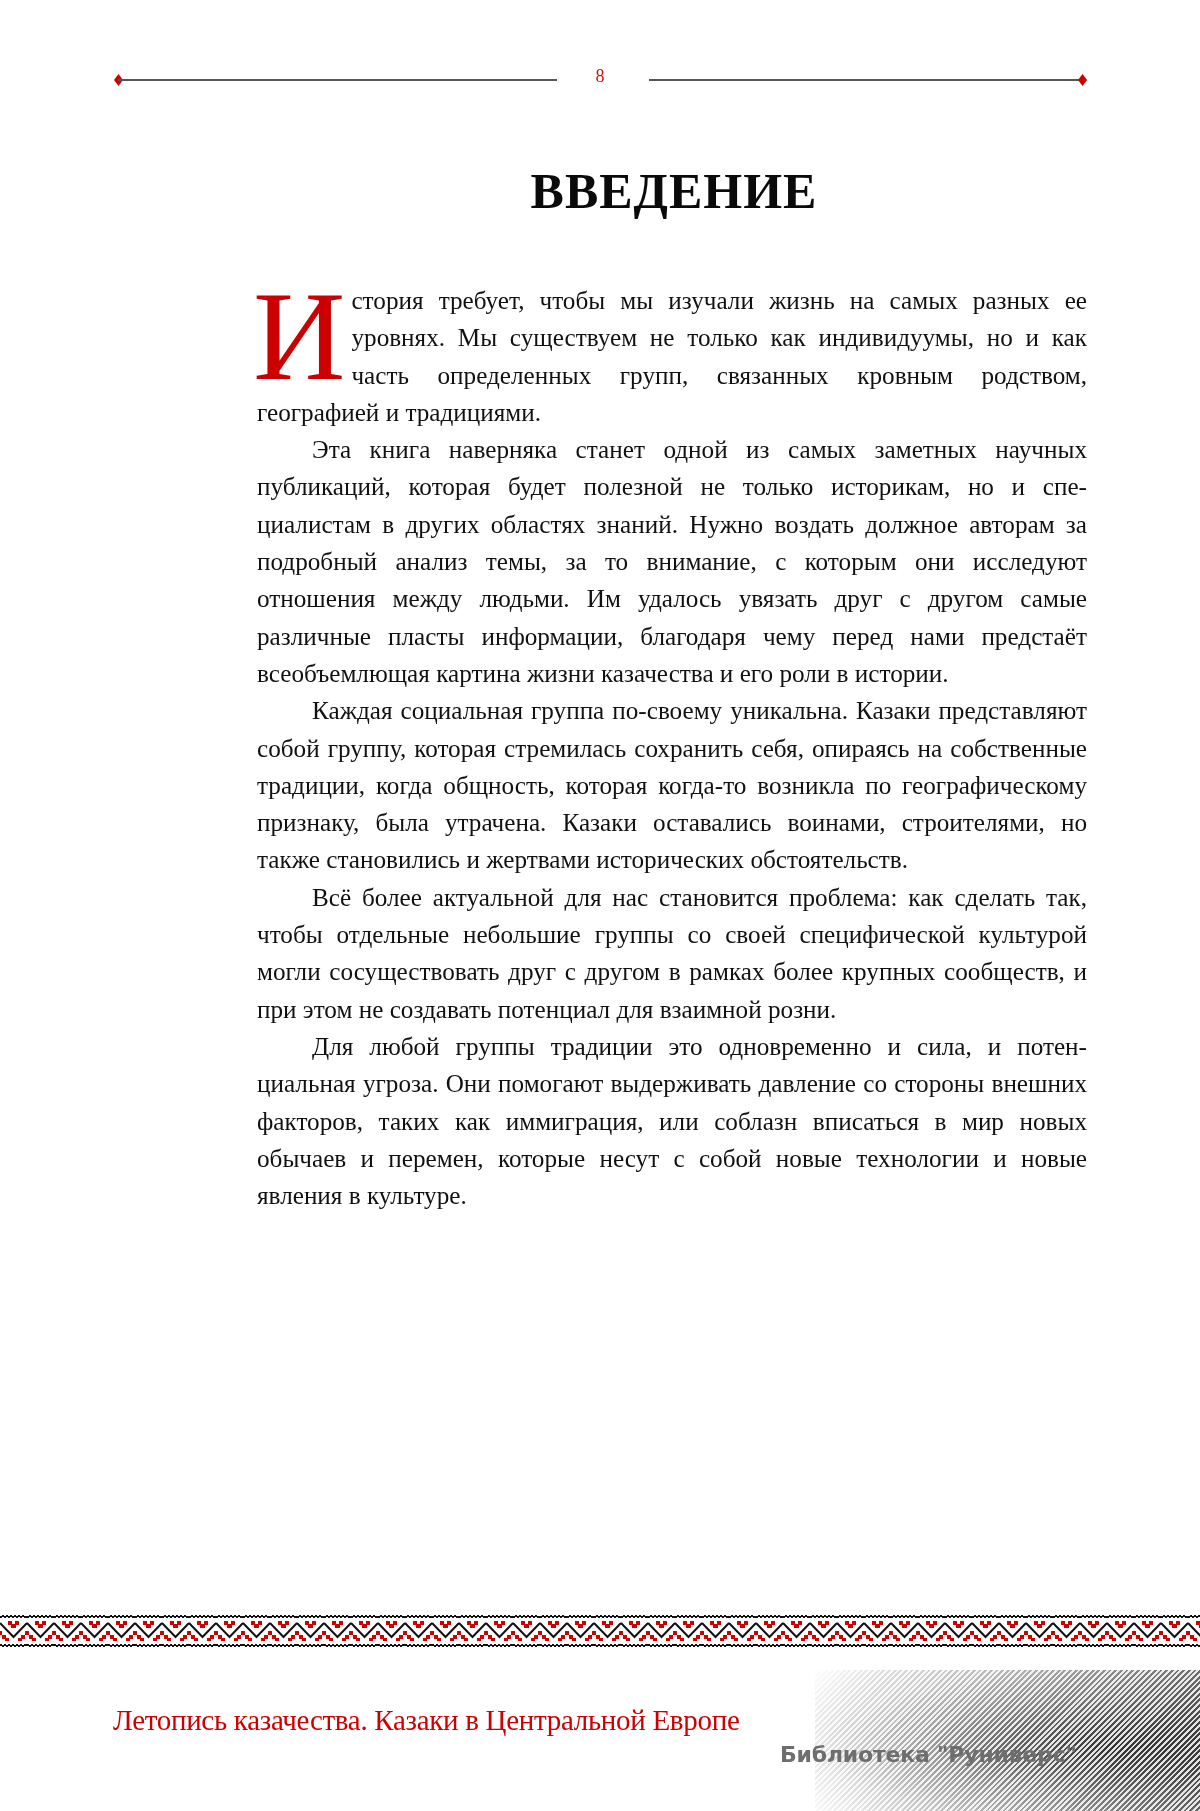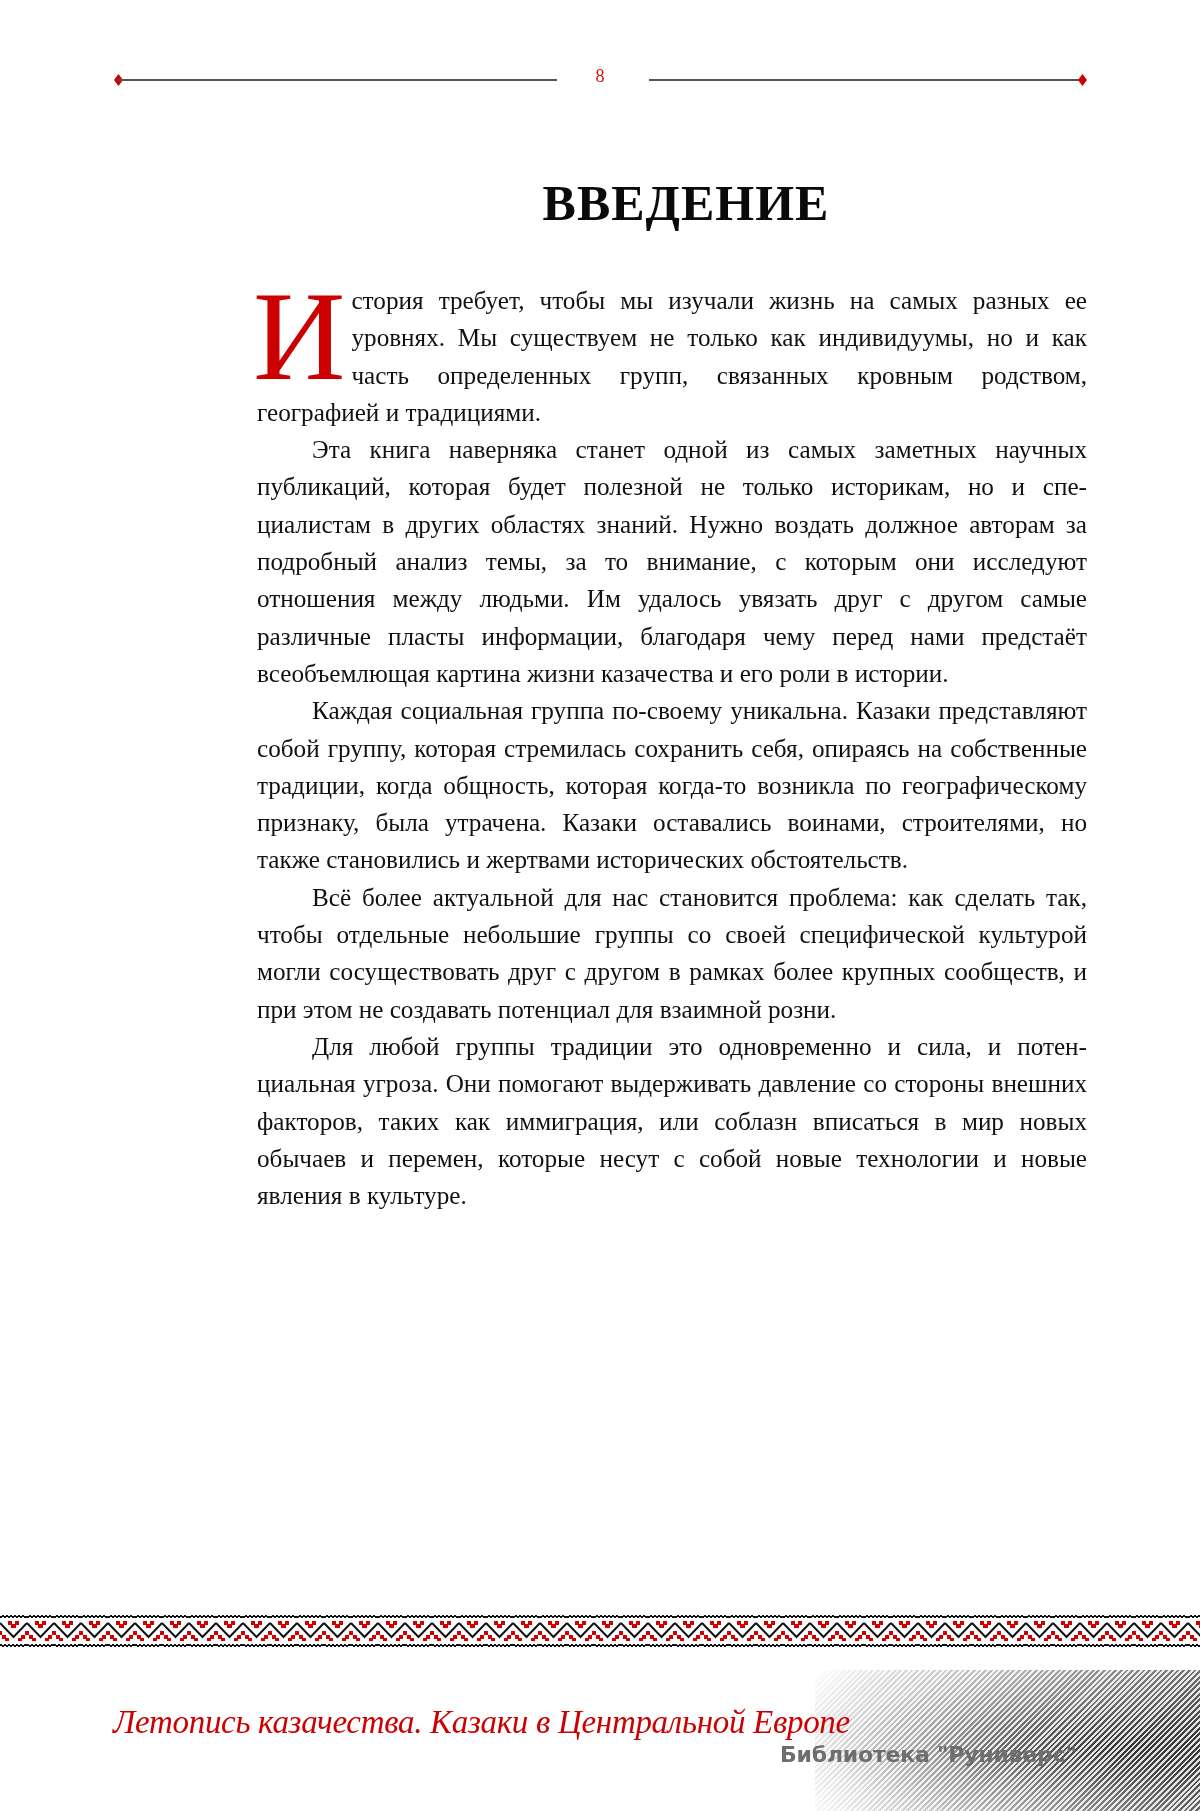--- a/index.html
+++ b/index.html
@@ -54,42 +54,41 @@
   .footer-art {
     position: absolute; left: 815px; top: 1670px; width: 385px; height: 141px;
     background:
       repeating-linear-gradient(135deg, rgba(255,255,255,0.0) 0px, rgba(255,255,255,0.0) 2px, rgba(255,255,255,0.85) 2px, rgba(255,255,255,0.85) 4px),
       radial-gradient(ellipse at 78% 55%, #555 0%, #888 25%, #bbb 45%, #e8e8e8 70%, #fff 100%),
       linear-gradient(90deg, #ffffff 0%, #e5e5e5 20%, #b8b8b8 60%, #777 100%);
     background-blend-mode: normal, multiply, normal;
   }
   .footer-title {
     position: absolute; left: 113px; top: 1704px; color: #cc0000;
-    font-size: 33px; letter-spacing: -0.3px;
+    font-size: 29px; letter-spacing: -0.3px;
     font-family: "Liberation Serif", serif;
     white-space: nowrap;
-    font-style: italic;
   }
   .footer-library {
     position: absolute; left: 780px; top: 1742px; color: #6e6e6e;
     font-size: 22px; font-weight: bold;
     font-family: "DejaVu Sans", "Liberation Sans", sans-serif;
     white-space: nowrap; letter-spacing: -0.2px;
   }
 </style>
 </head>
 <body>
 
 <div class="hdr-diamond left"></div>
 <div class="hdr-line left"></div>
 <div class="page-number">8</div>
 <div class="hdr-line right"></div>
 <div class="hdr-diamond right"></div>
 
-<h1 class="title" style="margin:16px;">ВВЕДЕНИЕ</h1>
+<h1 class="title" style="margin:4px;">ВВЕДЕНИЕ</h1>
 
 <div class="body-text">
   <p class="first"><span class="dropcap">И</span><span>стория требует, чтобы мы изучали жизнь на самых разных ее уровнях. Мы существуем не только как индивидуумы, но и как часть определенных групп, связанных кровным род­ством, географией и традициями.</span></p>
   <p>Эта книга наверняка станет одной из самых заметных научных публикаций, которая будет полезной не только историкам, но и спе­циалистам в других областях знаний. Нужно воздать должное авторам за подробный анализ темы, за то внимание, с которым они исследуют отношения между людьми. Им удалось увязать друг с другом самые различные пласты информации, благодаря чему перед нами предстаёт всеобъемлющая картина жизни казачества и его роли в истории.</p>
   <p>Каждая социальная группа по-своему уникальна. Казаки пред­ставляют собой группу, которая стремилась сохранить себя, опи­раясь на собственные традиции, когда общность, которая когда-то возникла по географическому признаку, была утрачена. Казаки оста­вались воинами, строителями, но также становились и жертвами ис­торических обстоятельств.</p>
   <p>Всё более актуальной для нас становится проблема: как сделать так, чтобы отдельные небольшие группы со своей специфической куль­турой могли сосуществовать друг с другом в рамках более крупных со­обществ, и при этом не создавать потенциал для взаимной розни.</p>
   <p>Для любой группы традиции это одновременно и сила, и потен­циальная угроза. Они помогают выдерживать давление со стороны внешних факторов, таких как иммиграция, или соблазн вписаться в мир новых обычаев и перемен, которые несут с собой новые техноло­гии и новые явления в культуре.</p>
 </div>
 
 <svg class="ornament" viewBox="0 0 1200 38" preserveAspectRatio="none" xmlns="http://www.w3.org/2000/svg">

